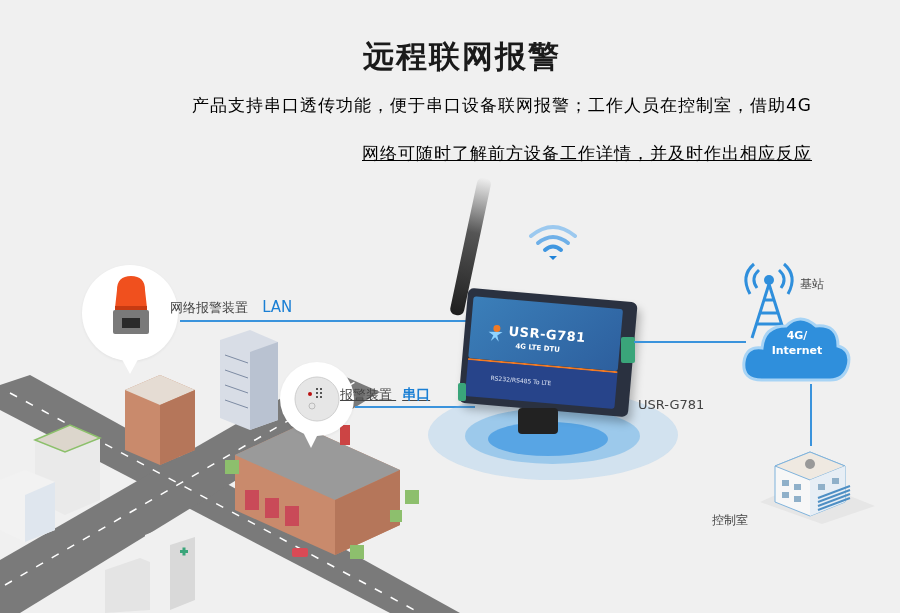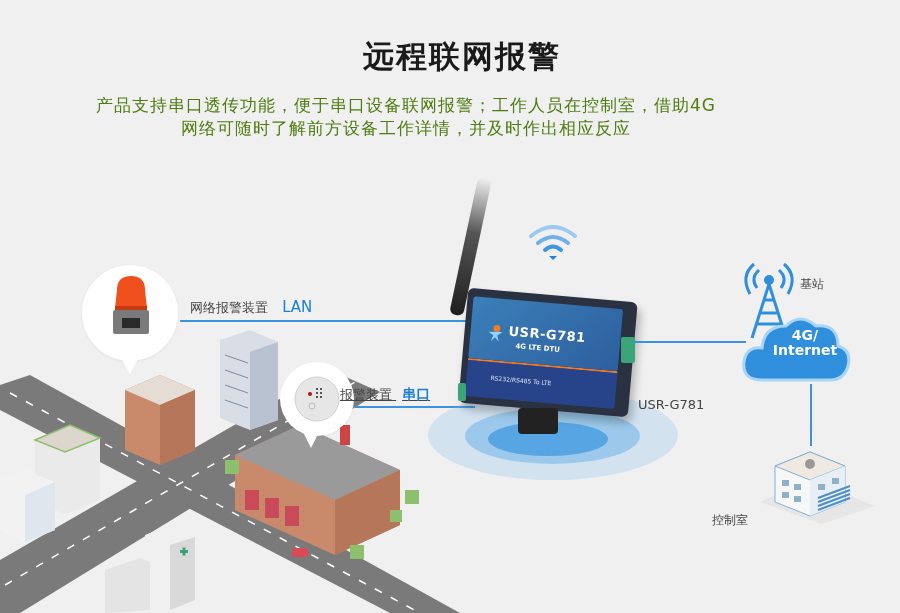--- a/index.html
+++ b/index.html
@@ -9,25 +9,25 @@
     font-family: "DejaVu Sans", "Liberation Sans", sans-serif;
     position: relative;
     color: #333;
   }
   .title {
     position: absolute; left: 12px; top: 36px; width: 900px;
     text-align: center; font-size: 31px; font-weight: bold; color: #1a1a1a;
     letter-spacing: 2px;
   }
   .desc {
-    position: absolute; left: 0; width: 812px; text-align: center;
-    font-size: 17px; color: #4d7c0f; letter-spacing: 1px;
+    position: absolute; left: 0; width: 812px; text-align: right;
+    font-size: 17px; color: #000000; letter-spacing: 1px;
   }
   .desc.l1 { top: 94px; }
-  .desc.l2 { top: 117px; }
+  .desc.l2 { top: 142px; text-decoration: underline; }
 
   .label { position: absolute; font-size: 13px; color: #444; white-space: nowrap; }
   .blue { color: #1a7fd4; }
   .hline { position: absolute; height: 2px; background: #3a93dc; }
   .vline { position: absolute; width: 2px; background: #3a93dc; }
 
   .bubble {
     position: absolute; border-radius: 50%; background: #ffffff;
     box-shadow: 0 1px 3px rgba(0,0,0,0.06);
   }
@@ -72,22 +72,22 @@
   .terminal {
     position: absolute; width: 14px; height: 26px; background: #3aa57a; border-radius: 2px;
   }
   .bracket {
     position: absolute; left: 518px; top: 408px; width: 40px; height: 26px;
     background: #222; border-radius: 4px;
   }
 
   .cloud { position: absolute; left: 742px; top: 312px; width: 110px; height: 72px; }
   .cloud-text {
-    position: absolute; left: 8px; top: 16px; width: 110px; text-align: center;
-    color: #fff; font-size: 14px; font-weight: bold; line-height: 15px;
+    position: absolute; left: 0; top: 16px; width: 110px; text-align: center;
+    color: #fff; font-size: 11px; font-weight: bold; line-height: 15px;
   }
 </style>
 </head>
 <body>
 
 <div class="title">远程联网报警</div>
 <div class="desc l1">产品支持串口透传功能，便于串口设备联网报警；工作人员在控制室，借助4G</div>
 <div class="desc l2">网络可随时了解前方设备工作详情，并及时作出相应反应</div>
 
 <svg class="city" viewBox="0 0 460 283">
@@ -153,21 +153,21 @@
 
 <div class="bubble" style="left:82px;top:265px;width:96px;height:96px;"></div>
 <div class="bubble-tail" style="left:118px;top:352px;"></div>
 <svg style="position:absolute;left:106px;top:276px;" width="50" height="64" viewBox="0 0 50 64">
   <ellipse cx="25" cy="14" rx="14" ry="4" fill="#f06a2a"></ellipse>
   <path d="M11 14 Q11 0 25 0 Q39 0 39 14 L41 32 L9 32 Z" fill="#f0501e"></path>
   <rect x="9" y="30" width="32" height="4" fill="#c63a12"></rect>
   <rect x="7" y="34" width="36" height="24" rx="2" fill="#7a7a7a"></rect>
   <rect x="16" y="42" width="18" height="10" fill="#2a2a2a"></rect>
 </svg>
-<div class="label" style="left:190px;top:298px;">
+<div class="label" style="left:170px;top:298px;">
   <span>网络报警装置</span>
   <span class="blue" style="font-size:15px;margin-left:10px;">LAN</span>
 </div>
 <div class="hline" style="left:180px;top:320px;width:290px;"></div>
 
 <div class="bubble" style="left:280px;top:362px;width:74px;height:74px;"></div>
 <div class="bubble-tail" style="left:302px;top:430px;border-left-width:9px;border-right-width:9px;border-top-width:18px;"></div>
 <svg style="position:absolute;left:292px;top:374px;" width="50" height="50" viewBox="0 0 50 50">
   <circle cx="25" cy="25" r="22" fill="#e6e6e6" stroke="#cfcfcf" stroke-width="1"></circle>
   <circle cx="18" cy="20" r="2" fill="#b11"></circle>

